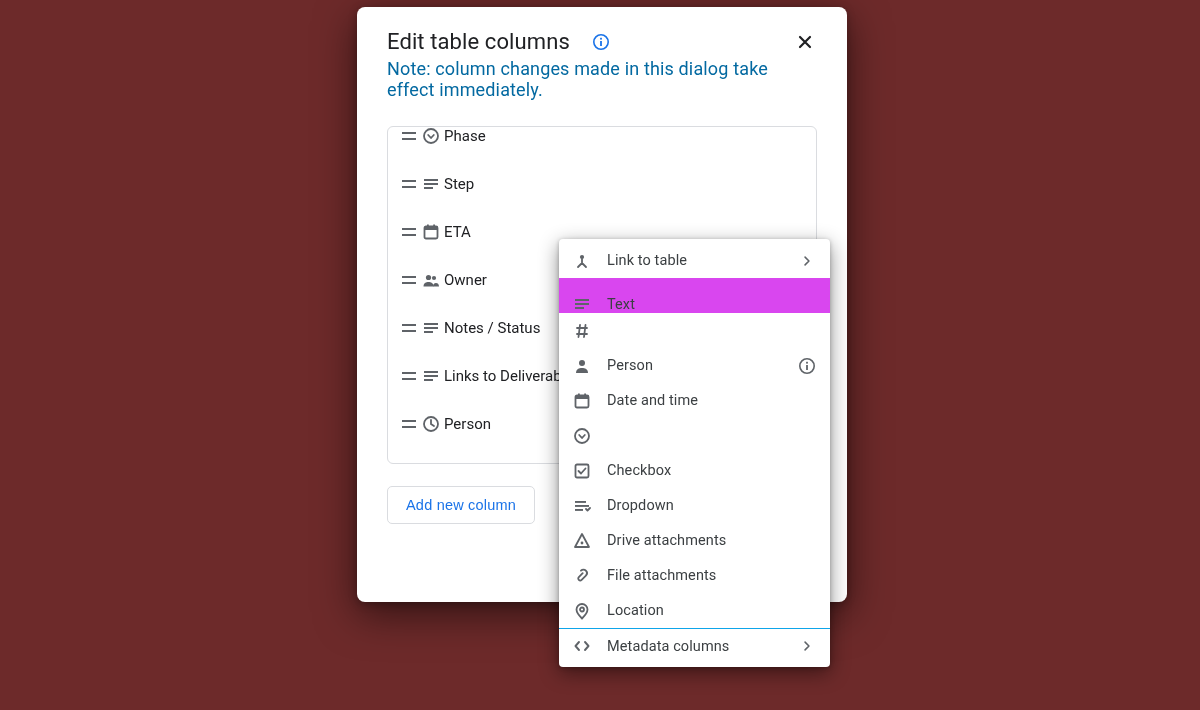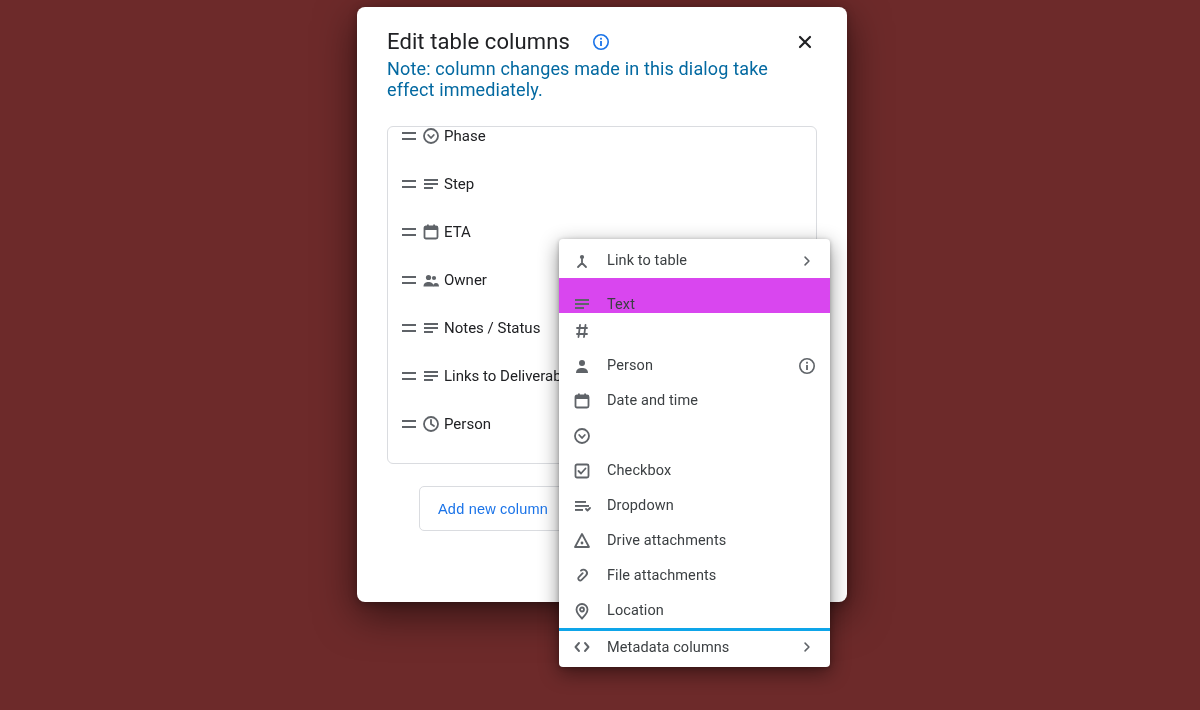--- a/index.html
+++ b/index.html
@@ -86,31 +86,30 @@
     color: #202124;
     white-space: nowrap;
     overflow: hidden;
   }
 
   .add-btn {
     margin-top: 22px;
     display: inline-flex;
     align-items: center;
     justify-content: center;
-    height: 45px;
+    height: 38px;
     padding: 0 18px;
     border: 1px solid #dadce0;
     border-radius: 5px;
     background: #fff;
     color: #1a73e8;
     font-size: 14.5px;
     font-weight: 500;
     cursor: pointer;
     letter-spacing: 0.2px;
-    margin-left: 32px;
   }
 
   .menu {
     position: absolute;
     left: 559px;
     top: 239px;
     width: 271px;
     background: #fff;
     border-radius: 4px;
     box-shadow: 0 6px 20px rgba(0,0,0,0.45), 0 1px 4px rgba(0,0,0,0.25);
@@ -135,21 +134,21 @@
     flex: 1;
     font-size: 14.5px;
     color: #3c4043;
     letter-spacing: 0.1px;
   }
   .menu-item .mi-trailing {
     color: #5f6368;
     width: 18px; height: 18px;
     display: inline-flex; align-items: center; justify-content: center;
   }
-  .menu-sep-before { border-top: 3px solid #0ea5e9; }
+  .menu-sep-before { border-top: 1px solid #0ea5e9; }
 
   svg { display: block; }
 </style>
 </head>
 <body>
 
 <svg width="0" height="0" style="position:absolute">
   <defs>
     <g id="ic-drag">
       <rect x="2" y="5" width="14" height="2" fill="currentColor"></rect>

